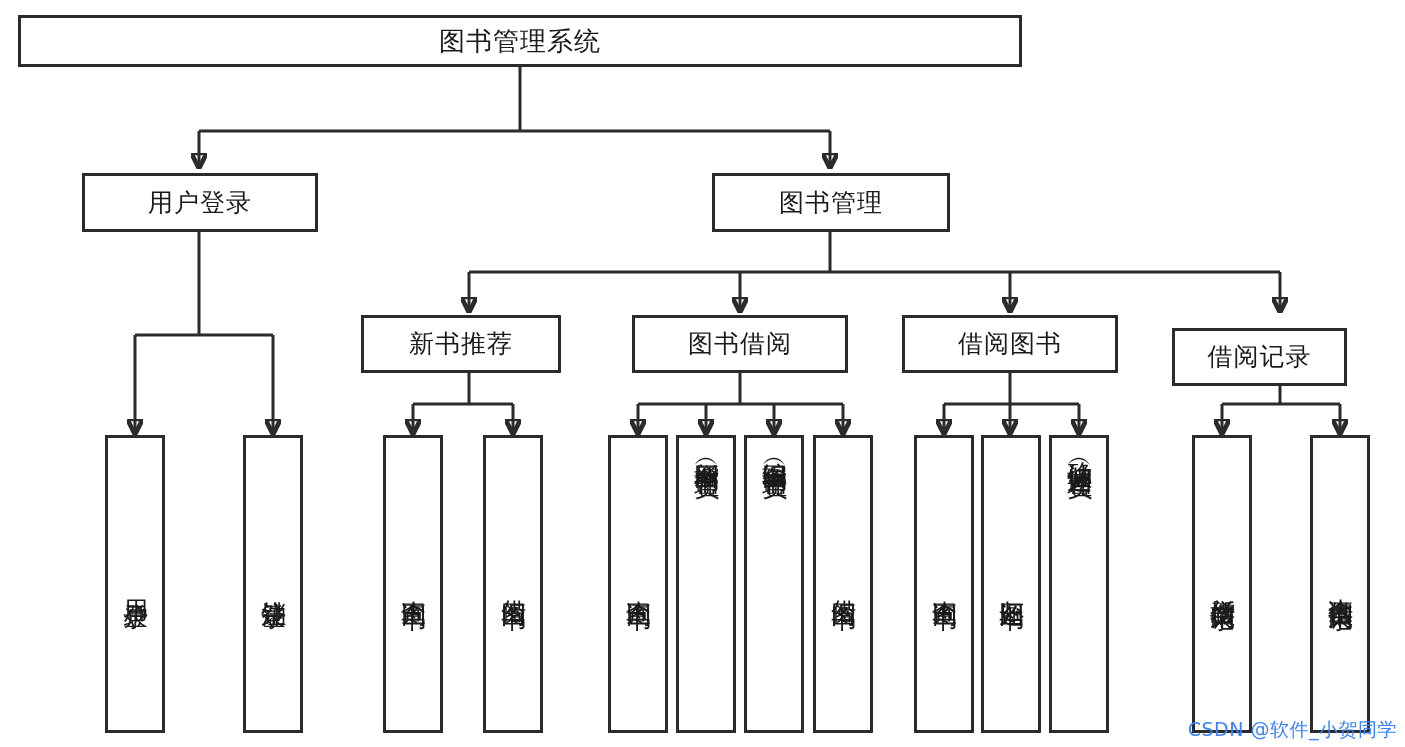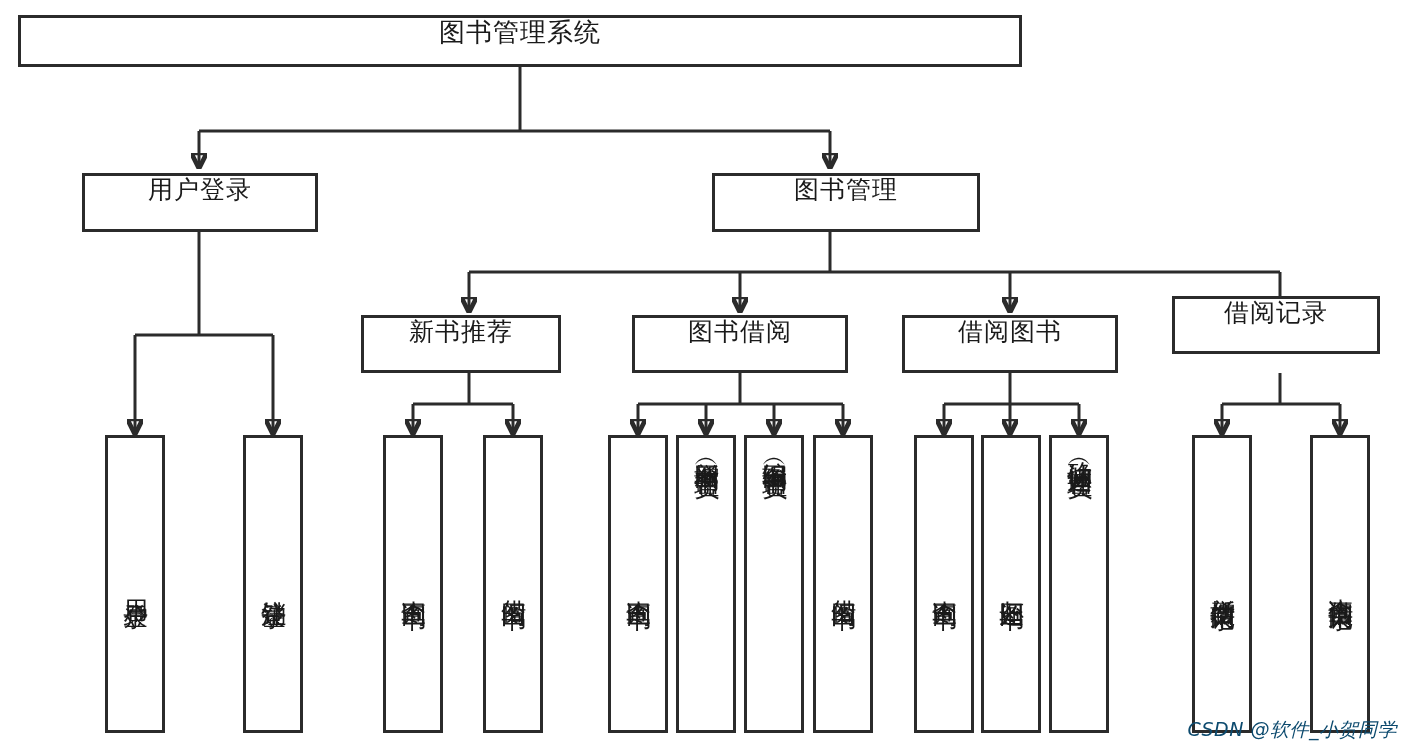--- a/index.html
+++ b/index.html
@@ -32,21 +32,21 @@
     stroke-width: 3;
     fill: none;
   }
   
   .node {
     position: absolute;
     box-sizing: border-box;
     border: 3px solid #2b2b2b;
     background: #ffffff;
     display: flex;
-    align-items: flex-start;
+    align-items: center;
     justify-content: center;
     color: #1a1a1a;
   }
   .node.horiz {
     font-size: 25px;
     letter-spacing: 1px;
     line-height: 1.1;
   }
   .node.root {
     font-size: 26px;
@@ -77,24 +77,23 @@
     align-items: flex-start;
     padding-top: 4px;
     box-sizing: border-box;
   }
   
   #watermark {
     position: absolute;
     right: 8px;
     bottom: 4px;
     font-size: 19px;
-    color: #0c4a6e;
+    color: #3b82f6;
     letter-spacing: 0.5px;
     white-space: nowrap;
-    font-style: italic;
   }
 </style>
 </head>
 <body>
 
 <div id="canvas">
 
   <svg id="connectors" viewBox="0 0 1405 747" width="1405" height="747">
     <defs>
       <marker id="arrow" viewBox="0 0 10 10" refX="9" refY="5" markerWidth="5.2" markerHeight="5.2" orient="auto-start-reverse">
@@ -145,34 +144,34 @@
     <line x1="1340" y1="404" x2="1340" y2="433" marker-end="url(#arrow)"></line>
   </svg>
 
   <div class="node horiz root" style="left:18px; top:15px; width:1004px; height:52px;">
     <span>图书管理系统</span>
   </div>
 
   <div class="node horiz" style="left:82px; top:173px; width:236px; height:59px;">
     <span>用户登录</span>
   </div>
-  <div class="node horiz" style="left:712px; top:173px; width:268px; height:59px;">
+  <div class="node horiz" style="left:712px; top:173px; width:238px; height:59px;">
     <span>图书管理</span>
   </div>
 
   <div class="node horiz" style="left:361px; top:315px; width:200px; height:58px;">
     <span>新书推荐</span>
   </div>
   <div class="node horiz" style="left:632px; top:315px; width:216px; height:58px;">
     <span>图书借阅</span>
   </div>
   <div class="node horiz" style="left:902px; top:315px; width:216px; height:58px;">
     <span>借阅图书</span>
   </div>
-  <div class="node horiz" style="left:1172px; top:296px; width:208px; height:58px;">
+  <div class="node horiz" style="left:1172px; top:328px; width:175px; height:58px;">
     <span>借阅记录</span>
   </div>
 
   <div class="node vert" style="left:105px; top:435px; width:60px; height:298px;">
     <div class="vwrap">
       <span class="vlabel">用户登录</span>
     </div>
   </div>
   <div class="node vert" style="left:243px; top:435px; width:60px; height:298px;">
     <div class="vwrap">

